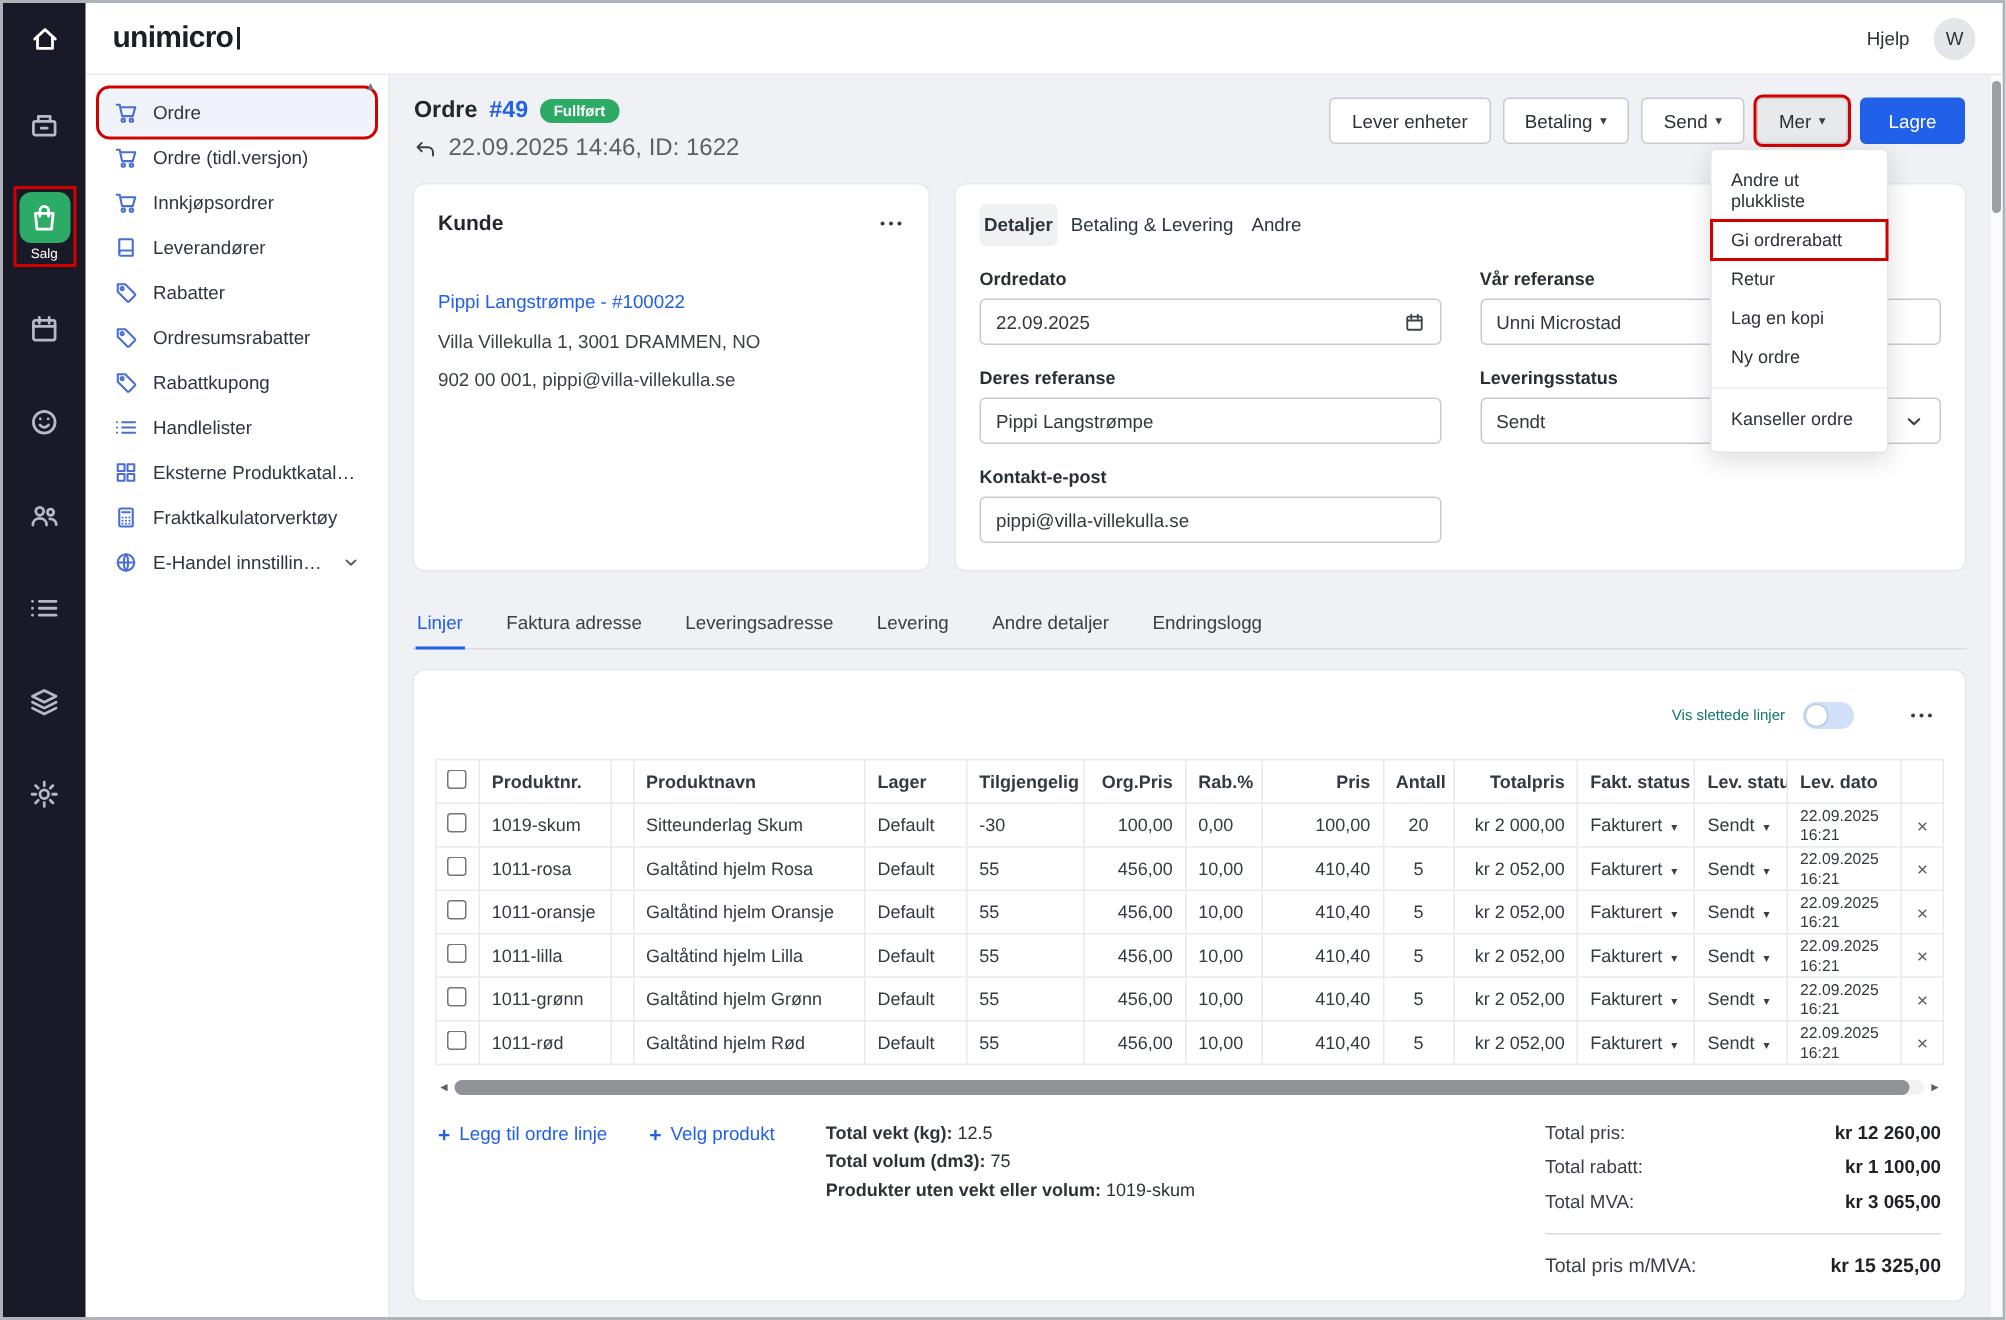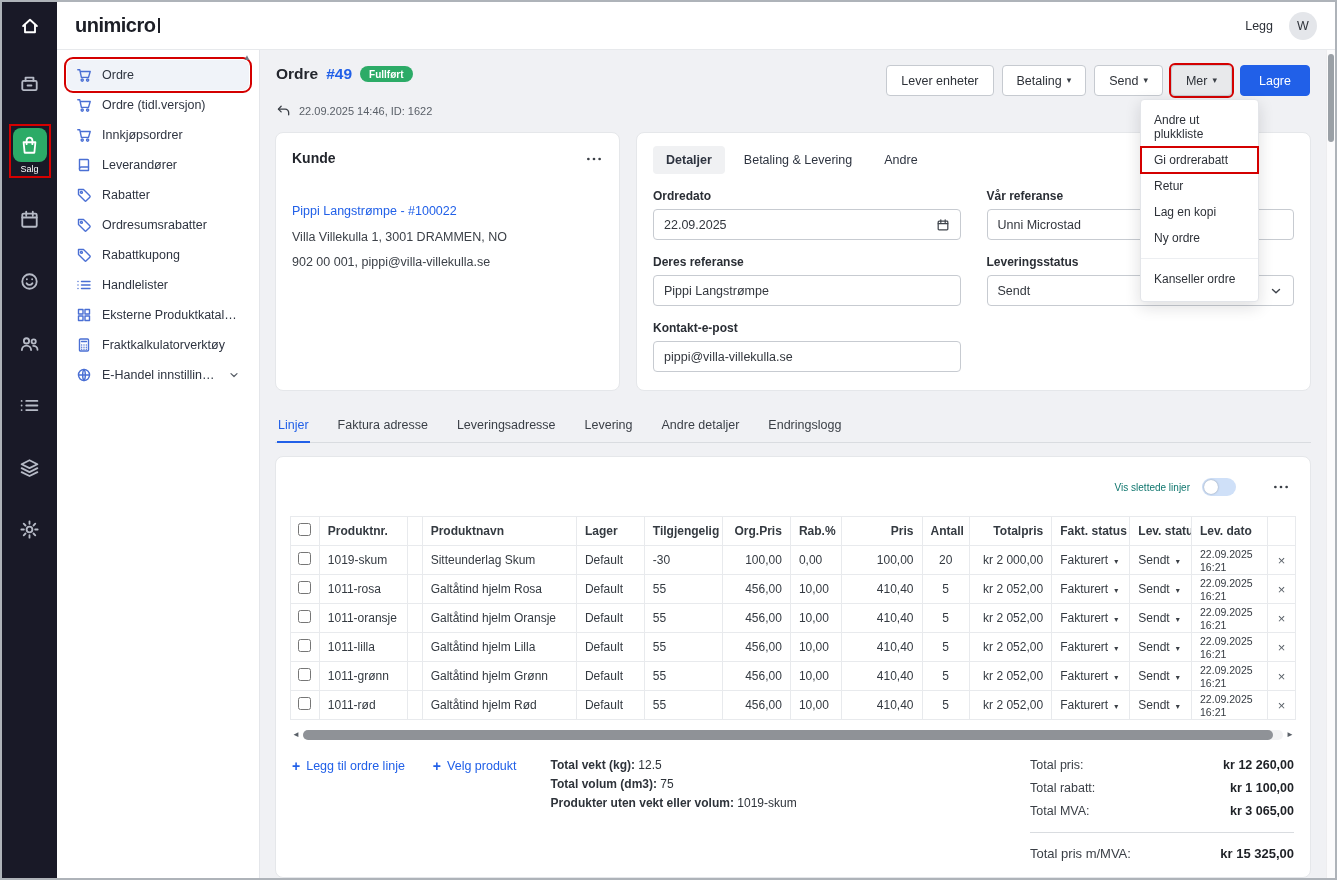--- a/index.html
+++ b/index.html
@@ -64,21 +64,21 @@
   .main {
     position: absolute; left: 258px; top: 48px; right: 9px; bottom: 0;
     background: #f0f1f4; overflow: hidden; padding: 0 15px;
   }
 
   .page-head { display: flex; align-items: flex-start; justify-content: space-between; padding: 15px 1px 14px; }
   .title-row { display: flex; align-items: center; gap: 8px; }
   .pg-title { font-size: 15.5px; font-weight: bold; color: #23262d; }
   .order-no { font-size: 15.5px; font-weight: bold; color: var(--blue, #2160e8); cursor: pointer; }
   .badge { background: var(--green, #2cab67); color: #fff; font-size: 10px; font-weight: bold; padding: 2.5px 9px; border-radius: 10px; }
-  .meta-row { display: flex; align-items: center; gap: 8px; margin-top: 20px; font-size: 11px; color: #5a6068; }
+  .meta-row { display: flex; align-items: center; gap: 8px; margin-top: 7px; font-size: 16px; color: #5a6068; }
   .back-icon { width: 15px; height: 15px; color: #3a3f46; cursor: pointer; }
   .head-buttons { display: flex; gap: 8px; }
   .btn {
     height: 31px; padding: 0 14px; background: #fff; border: 1px solid #c6cad0; border-radius: 4px;
     font-size: 12.5px; color: #2d3138; display: flex; align-items: center; gap: 5px;
     font-family: inherit; cursor: pointer; white-space: nowrap;
   }
   .btn .caret { font-size: 9px; line-height: 1; color: #3a3f46; }
   .btn.primary { background: var(--blue, #2160e8); border-color: var(--blue, #2160e8); color: #fff; padding: 0 18px; }
   .btn.open { background: #e8e9eb; }
@@ -100,21 +100,21 @@
   .card { background: #fff; border: 1px solid #e5e7ea; border-radius: 8px; }
   .kunde { width: 345px; padding: 17px 16px; }
   .kunde-head { display: flex; align-items: flex-start; justify-content: space-between; }
   .kunde-title { font-size: 14px; font-weight: bold; color: #23262d; }
   .dots { width: 18px; height: 18px; color: #3a3f46; cursor: pointer; }
   .cust-link { display: inline-block; margin-top: 36px; font-size: 12.5px; color: var(--blue, #2160e8); text-decoration: none; cursor: pointer; }
   .cust-line { margin-top: 11px; font-size: 12.5px; color: #3c4148; }
 
   .detaljer { flex: 1; padding: 13px 16px 18px; }
   .dtabs { display: flex; gap: 6px; }
-  .dtab { font-size: 12.5px; color: #2e3440; padding: 7px 13px; border-radius: 4px; cursor: pointer; }
+  .dtab { font-size: 12.5px; color: #2e3440; padding: 7px 3px; border-radius: 4px; cursor: pointer; }
   .dtab.active { background: #f0f1f3; font-weight: bold; }
   .form-grid { display: grid; grid-template-columns: 1fr 1fr; column-gap: 26px; row-gap: 15px; margin-top: 15px; }
   .field label { display: block; font-size: 12px; font-weight: bold; color: #2a2e35; margin-bottom: 6px; }
   .input, input.txt {
     width: 100%; height: 31px; border: 1px solid #c7cbd1; border-radius: 4px; background: #fff;
     font-size: 12.5px; color: #33373e; padding: 0 10px; font-family: inherit;
   }
   .input { display: flex; align-items: center; justify-content: space-between; gap: 8px; cursor: pointer; }
   .f-icon { width: 14px; height: 14px; color: #3f444b; flex: none; }
 
@@ -282,21 +282,21 @@
           </span>
         </span>
 
       </div>
     </div>
 </aside>
 
 <header class="topbar">
   <div class="logo">unimicro</div>
   <div class="topbar-right">
-    <span class="help">Legg</span>
+    <span class="help">Hjelp</span>
     <span class="avatar">W</span>
   </div>
 </header>
 
 <nav class="sidebar">
   <span class="scroll-up">▲</span>
   <div>
 
       <div class="side-item active annotated">
         <span class="si-icon">

